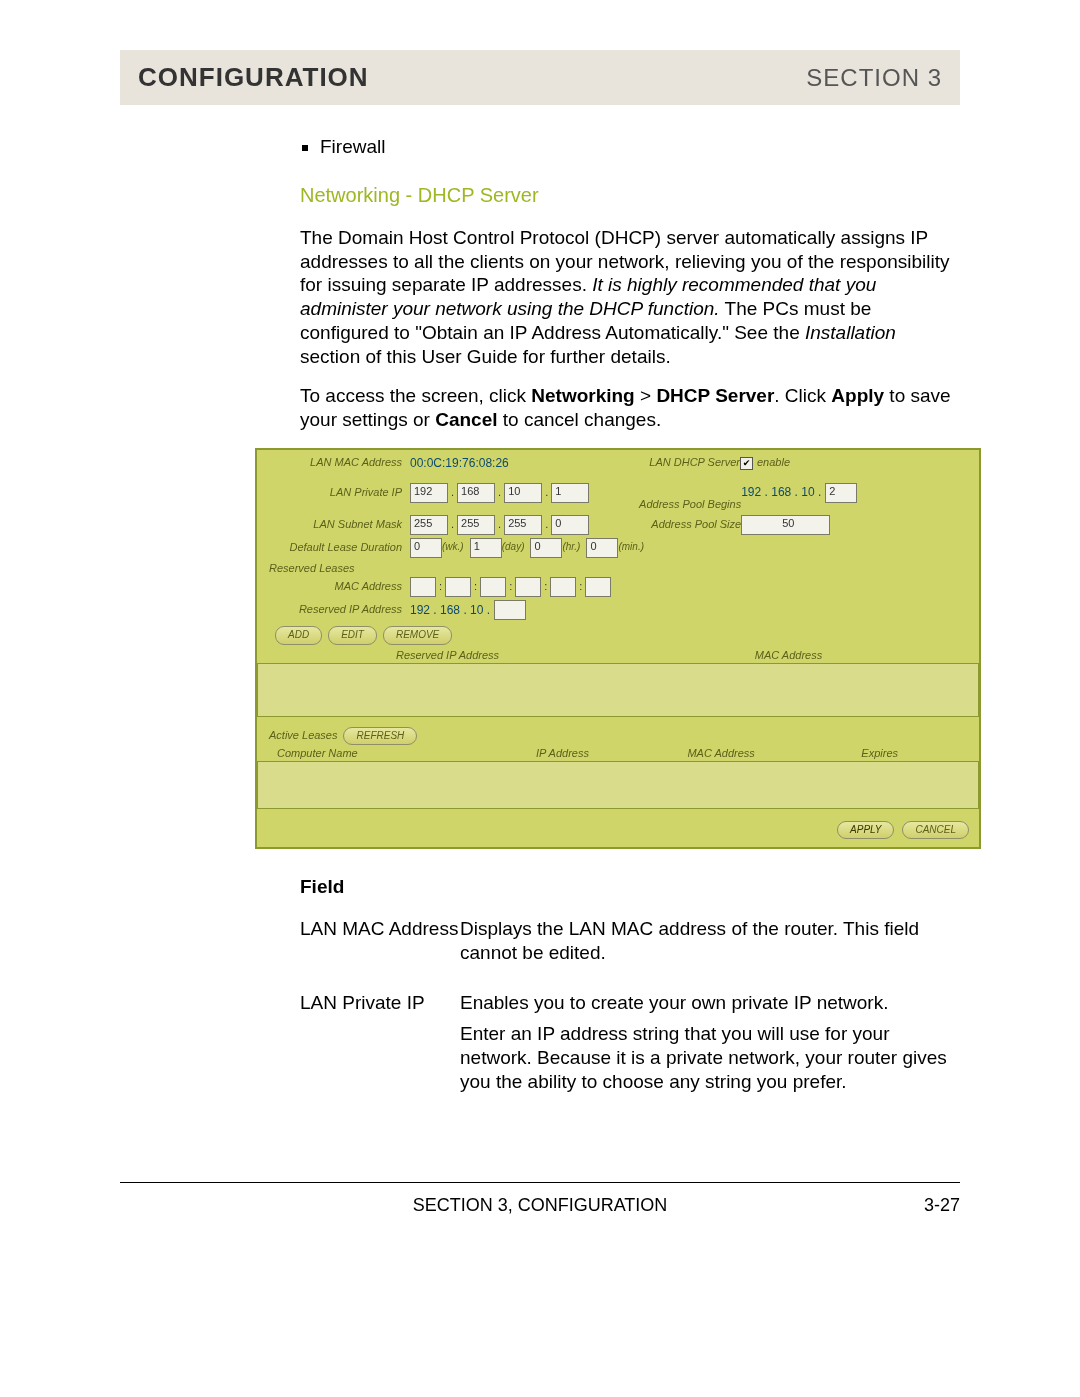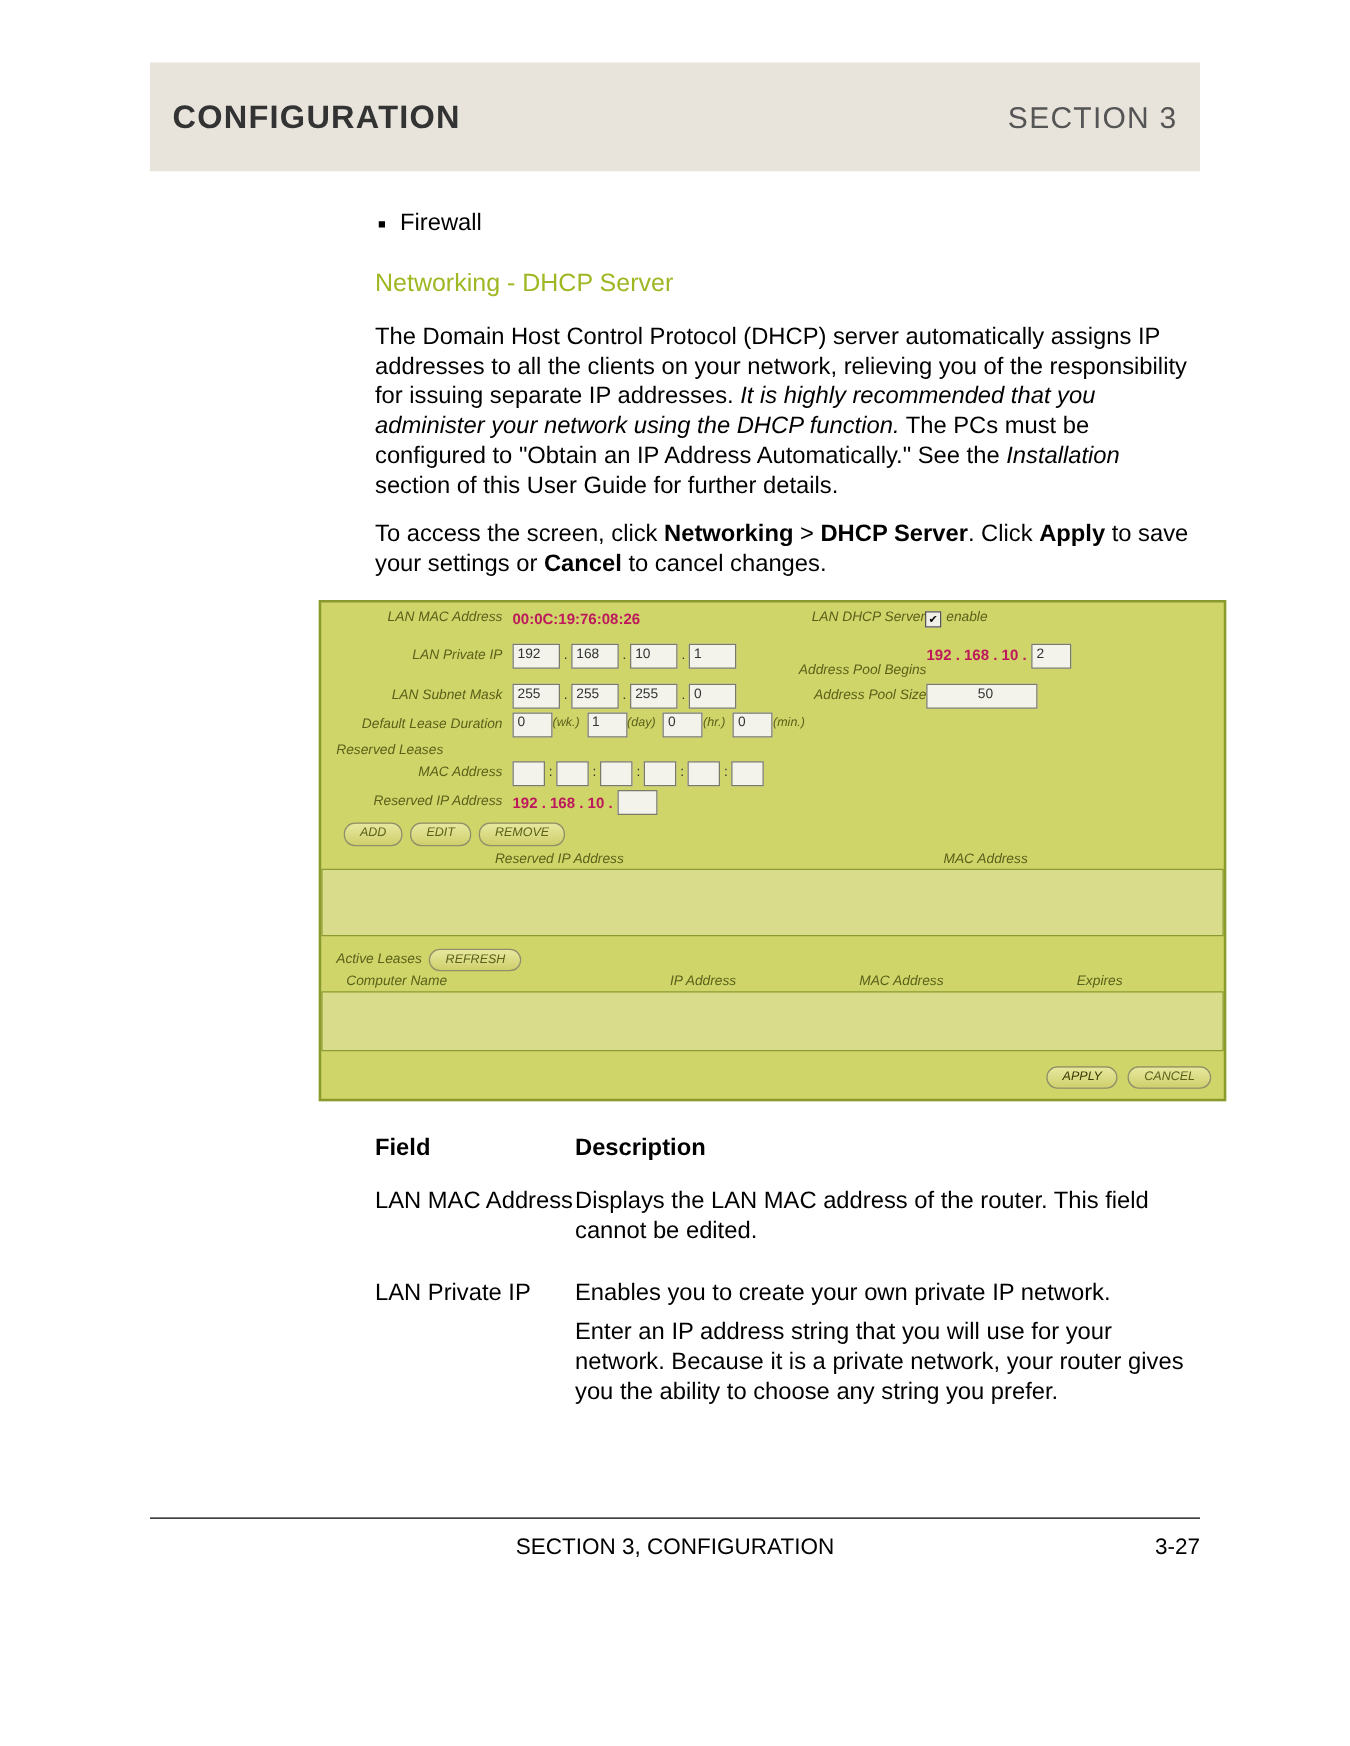--- a/index.html
+++ b/index.html
@@ -9,21 +9,21 @@
     font-family: Arial, Helvetica, sans-serif;
     color: #000;
     width: 1080px;
   }
   .page {
     padding: 50px 120px 40px 120px;
     box-sizing: border-box;
   }
   .header-bar {
     background: #e8e4dc;
-    padding: 28px 18px;
+    padding: 12px 18px;
     display: flex;
     justify-content: space-between;
     align-items: baseline;
     margin-bottom: 30px;
   }
   .header-title {
     font-family: Arial, Helvetica, sans-serif;
     font-size: 26px;
     font-weight: bold;
     letter-spacing: 1px;
@@ -80,21 +80,21 @@
     flex-wrap: wrap;
   }
   .lbl {
     font-style: italic;
     text-align: right;
     font-size: 11px;
     color: #5b601a;
   }
   .lbl.w1 { width: 135px; margin-right: 8px; }
   .lbl.unit { width: auto; text-align: left; font-size: 10px; margin-right: 6px;}
-  .val-bold { font-weight: bold; color: #be185d; font-size: 12px;}
+  .val-bold { font-weight: normal; color: #0c4a6e; font-size: 12px;}
   .inp {
     background: #f3f3ec;
     border: 1px solid #7a7a68;
     height: 16px;
     width: 30px;
     display: inline-block;
     font-size: 11px;
     padding: 1px 3px;
     text-align: left;
     color: #333;
@@ -306,21 +306,20 @@
 
       <div class="footer-btns">
         <span class="pill apply">APPLY</span>
         <span class="pill">CANCEL</span>
       </div>
     </div>
 
     <div class="desc-table">
       <div class="desc-row">
         <div class="desc-field bold">Field</div>
-        <div class="desc-desc bold">Description</div>
       </div>
       <div class="desc-row">
         <div class="desc-field">LAN MAC Address</div>
         <div class="desc-desc">
           <p class="desc-para">Displays the LAN MAC address of the router. This field cannot be edited.</p>
         </div>
       </div>
       <div class="desc-row">
         <div class="desc-field">LAN Private IP</div>
         <div class="desc-desc">

